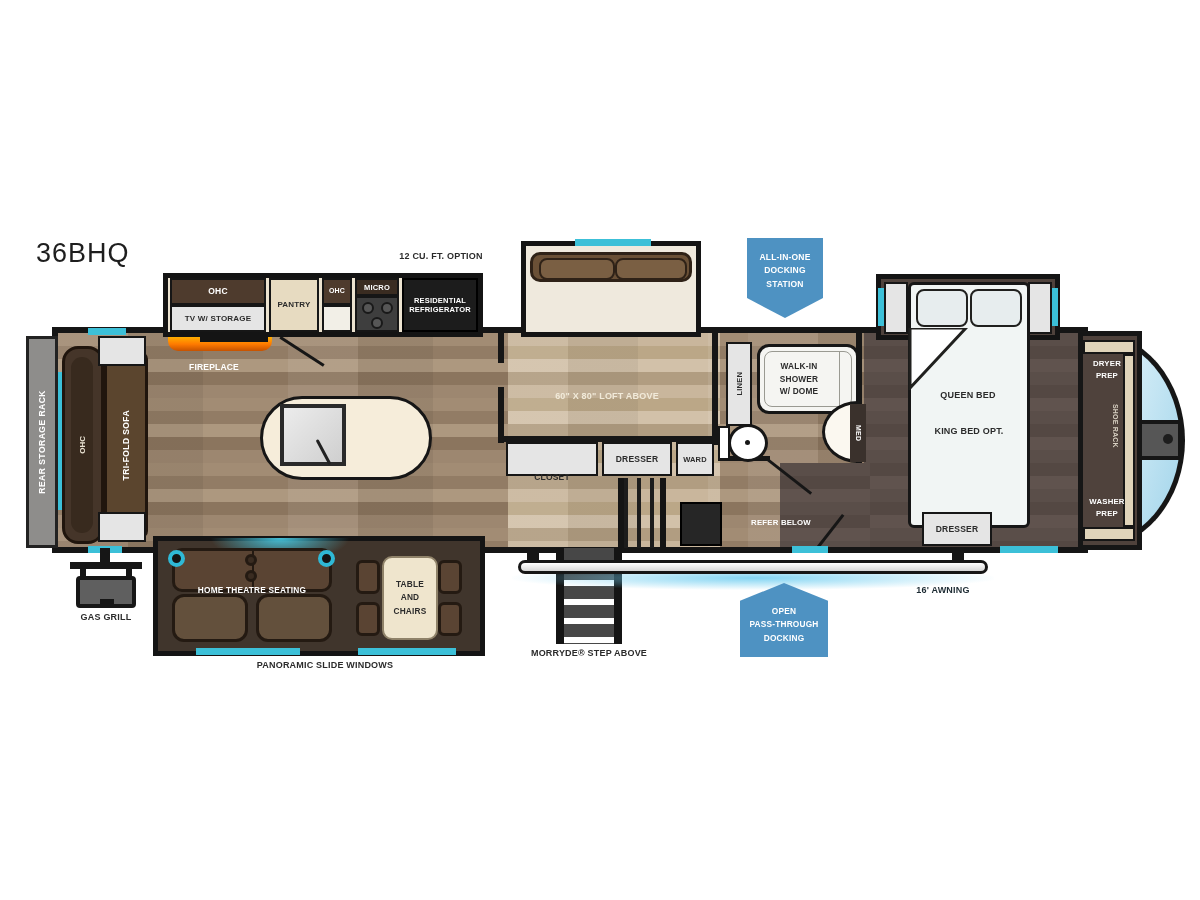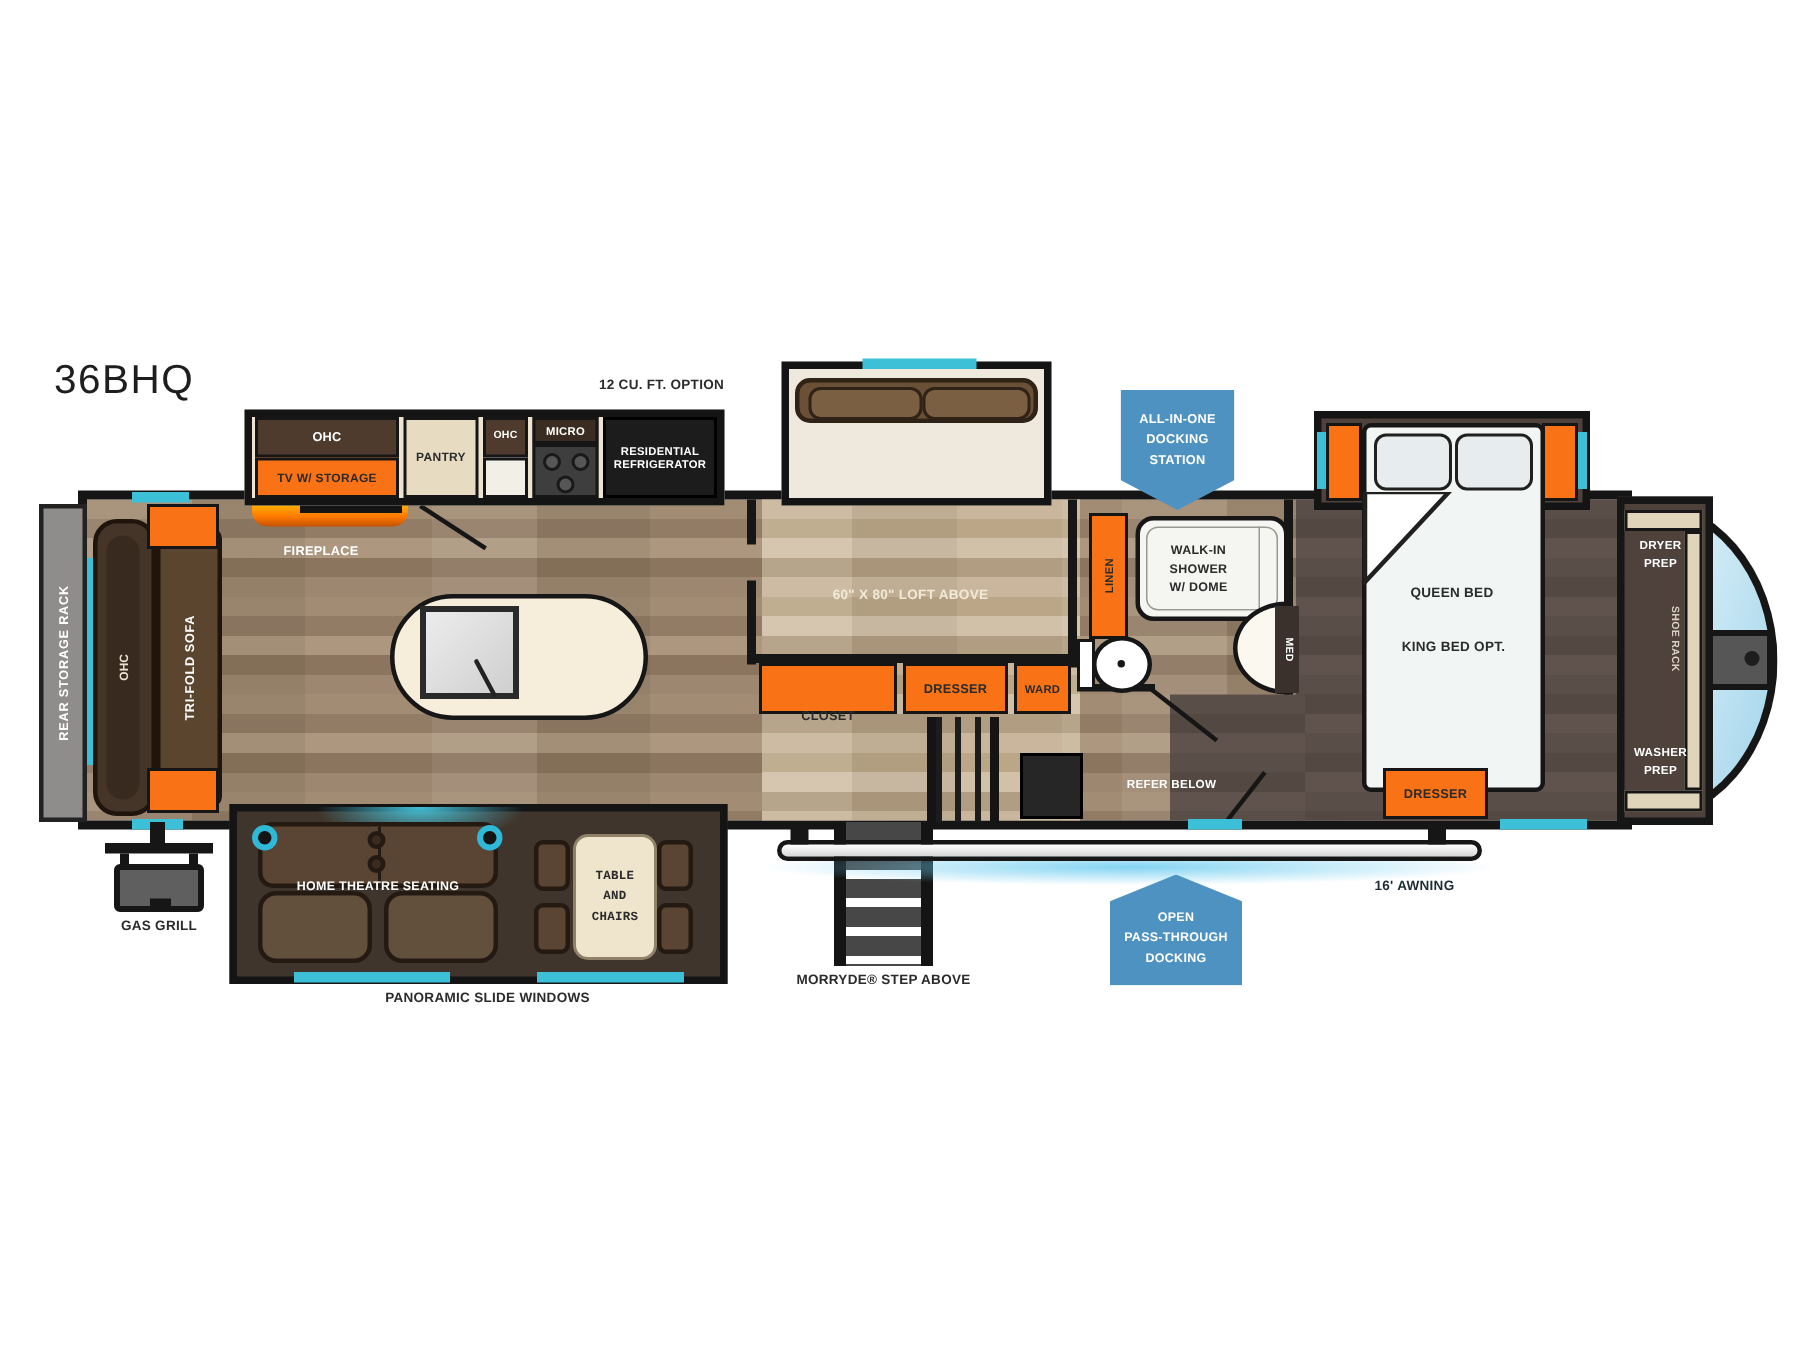--- a/index.html
+++ b/index.html
@@ -6,21 +6,21 @@
   #stage{position:relative;width:1200px;height:900px;background:#fff;overflow:hidden;
          font-family:"Liberation Sans",sans-serif;}
   .abs{position:absolute;}
   .pre{white-space:pre-line;}
   .lbl{position:absolute;font-weight:bold;font-size:9px;line-height:1.2;color:#fff;
        text-align:center;letter-spacing:.2px;}
   .dk{color:#2b2b2b;}
   .vt{writing-mode:vertical-rl;transform:rotate(180deg);}
   .vtd{writing-mode:vertical-rl;}
   .wall{position:absolute;background:#161616;}
-  .cab{position:absolute;background:#f97316;border:2.5px solid #161616;box-sizing:border-box;
+  .cab{position:absolute;background:#e5e5e5;border:2.5px solid #161616;box-sizing:border-box;
        display:flex;align-items:center;justify-content:center;}
   .cabdark{position:absolute;background:#4e3b2d;border:2.5px solid #161616;box-sizing:border-box;
        display:flex;align-items:center;justify-content:center;}
   .slide{position:absolute;border:5px solid #141414;box-sizing:border-box;}
   .badge{position:absolute;background:#4e92c2;display:flex;align-items:center;justify-content:center;}
   .teal{position:absolute;background:#3cc0d8;}
   .floor-main{background:
      repeating-linear-gradient(90deg, rgba(255,255,255,.07) 0 70px, rgba(0,0,0,.06) 70px 145px, rgba(255,255,255,0) 145px 230px),
      repeating-linear-gradient(180deg,#a28c74 0 13px,#927c65 13px 26px,#ad987f 26px 39px,#8b755e 39px 52px,#9d8770 52px 65px);}
   .floor-bunk{background:
@@ -120,21 +120,21 @@
               border:4px solid #2a2a2a;box-sizing:border-box;"></div>
   <div class="abs" style="left:322px;top:438px;width:3px;height:28px;background:#222;transform:rotate(-28deg);border-radius:2px;"></div>
 
   <div class="slide" style="left:521px;top:241px;width:180px;height:96px;background:#efe9dd;"></div>
   <div class="teal" style="left:575px;top:239px;width:76px;height:7px;"></div>
   <div class="abs" style="left:530px;top:252px;width:162px;height:30px;background:#6a5036;border:3px solid #2f2217;box-sizing:border-box;border-radius:10px;">
     <div class="abs" style="left:6px;top:3px;width:72px;height:18px;background:#7a5f43;border:2px solid #2f2217;border-radius:8px;"></div>
     <div class="abs" style="left:82px;top:3px;width:68px;height:18px;background:#7a5f43;border:2px solid #2f2217;border-radius:8px;"></div>
   </div>
 
-  <div class="badge" style="left:747px;top:260px;width:76px;height:80px;clip-path:polygon(0 0,100% 0,100% 75%,50% 100%,0 75%);">
+  <div class="badge" style="left:747px;top:238px;width:76px;height:80px;clip-path:polygon(0 0,100% 0,100% 75%,50% 100%,0 75%);">
     <span class="lbl pre" style="position:static;font-size:8.5px;line-height:1.6;margin-bottom:14px;">ALL-IN-ONE
 DOCKING
 STATION</span>
   </div>
 
   <div class="lbl" style="left:527px;top:391px;width:160px;font-size:9px;color:#f1ead9;">60" X 80" LOFT ABOVE</div>
   <div class="cab" style="left:506px;top:442px;width:92px;height:34px;">
     <span class="lbl dk" style="position:static;font-size:8.5px;margin-top:36px;">CLOSET</span>
   </div>
   <div class="cab" style="left:602px;top:442px;width:70px;height:34px;">
@@ -211,21 +211,21 @@
   <div class="ring" style="left:245px;top:570px;width:12px;height:12px;border:3px solid #241a12;background:#3a2c21;"></div>
   <div class="abs" style="left:172px;top:594px;width:76px;height:48px;background:#63503c;border:3px solid #241a12;box-sizing:border-box;border-radius:12px;"></div>
   <div class="abs" style="left:256px;top:594px;width:76px;height:48px;background:#63503c;border:3px solid #241a12;box-sizing:border-box;border-radius:12px;"></div>
   <div class="lbl" style="left:172px;top:586px;width:160px;font-size:8.3px;">HOME THEATRE SEATING</div>
   <div class="abs" style="left:356px;top:560px;width:24px;height:34px;background:#5a4433;border:3px solid #241a12;box-sizing:border-box;border-radius:6px;"></div>
   <div class="abs" style="left:356px;top:602px;width:24px;height:34px;background:#5a4433;border:3px solid #241a12;box-sizing:border-box;border-radius:6px;"></div>
   <div class="abs" style="left:438px;top:560px;width:24px;height:34px;background:#5a4433;border:3px solid #241a12;box-sizing:border-box;border-radius:6px;"></div>
   <div class="abs" style="left:438px;top:602px;width:24px;height:34px;background:#5a4433;border:3px solid #241a12;box-sizing:border-box;border-radius:6px;"></div>
   <div class="abs" style="left:382px;top:556px;width:56px;height:84px;background:#efe5cd;border:2px solid #8f8269;box-sizing:border-box;border-radius:10px;
               display:flex;align-items:center;justify-content:center;">
-    <span class="lbl dk pre" style="position:static;font-size:8.3px;line-height:1.6;font-family:Liberation Mono, monospace;">TABLE
+    <span class="lbl dk pre" style="position:static;font-size:8.3px;line-height:1.6;">TABLE
 AND
 CHAIRS</span>
   </div>
   <div class="teal" style="left:196px;top:648px;width:104px;height:7px;"></div>
   <div class="teal" style="left:358px;top:648px;width:98px;height:7px;"></div>
   <div class="lbl dk" style="left:225px;top:660px;width:200px;font-size:9px;">PANORAMIC SLIDE WINDOWS</div>
 
   <div class="wall" style="left:100px;top:548px;width:10px;height:16px;"></div>
   <div class="wall" style="left:70px;top:562px;width:72px;height:7px;"></div>
   <div class="wall" style="left:80px;top:569px;width:6px;height:7px;"></div>

